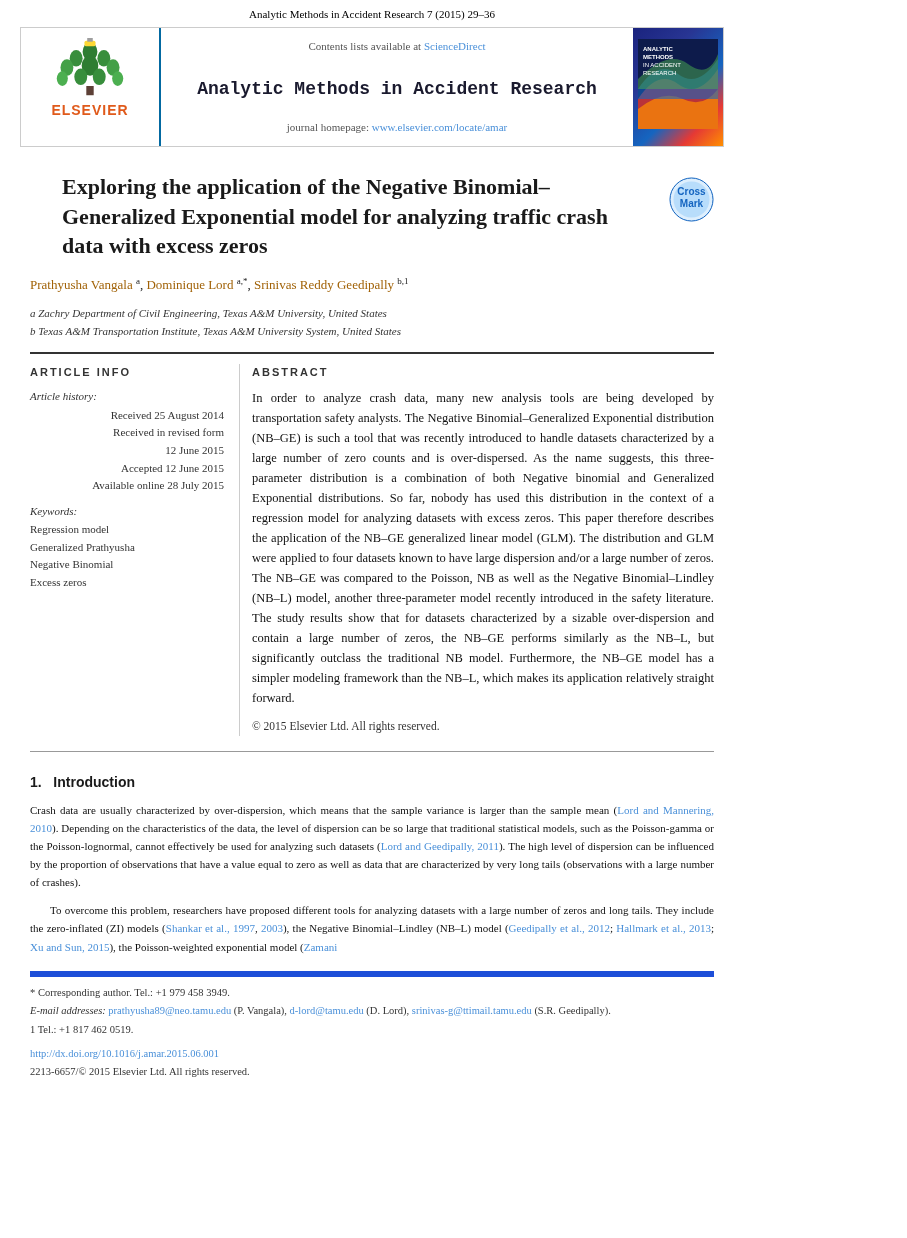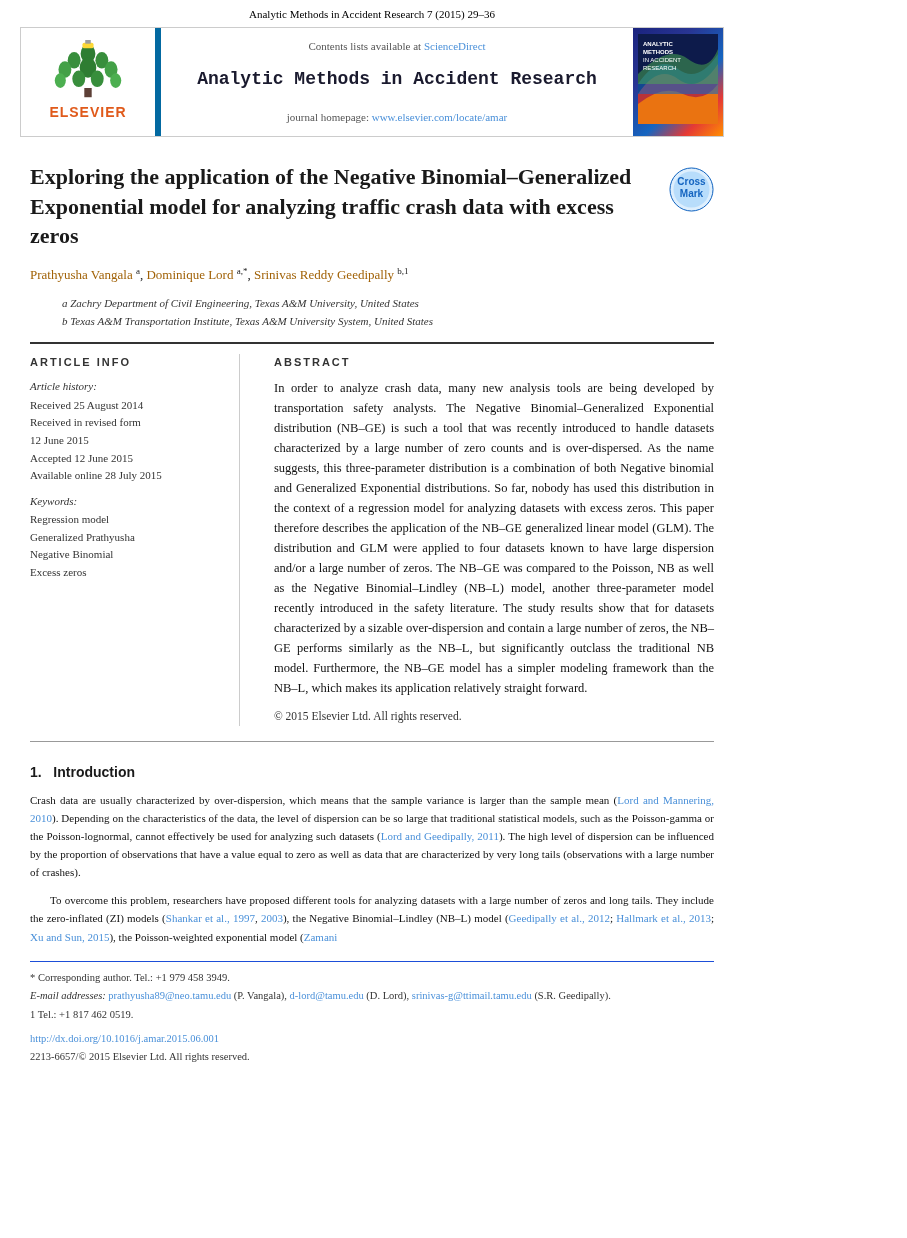--- a/index.html
+++ b/index.html
@@ -34,22 +34,22 @@
       align-items: stretch;
       border: 1px solid #ccc;
       margin: 0 20px;
     }
     .header-left {
       width: 140px;
       padding: 10px;
       display: flex;
       flex-direction: column;
       align-items: center;
-      justify-content: center;
-      border-right: 6px solid #0369a1;
+      justify-content: flex-start;
+      border-right: 2px solid #0369a1;
     }
     .elsevier-logo {
       display: flex;
       flex-direction: column;
       align-items: center;
     }
     .elsevier-tree {
       width: 80px;
       height: 60px;
     }
@@ -65,21 +65,21 @@
       flex: 1;
       display: flex;
       flex-direction: column;
       align-items: center;
       justify-content: center;
       padding: 10px;
     }
     .contents-line {
       font-size: 11px;
       color: #555;
-      margin-bottom: 14px;
+      margin-bottom: 24px;
     }
     .contents-line a { color: #4a90d9; text-decoration: none; }
     .journal-title-header {
       font-size: 18px;
       font-weight: bold;
       color: #1a1a2e;
       text-align: center;
       font-family: Liberation Mono, monospace;
       line-height: 1.3;
     }
@@ -106,20 +106,21 @@
     .article-title {
       font-size: 22px;
       font-weight: bold;
       color: #1a1a1a;
       line-height: 1.35;
       margin-bottom: 14px;
       margin-top: 10px;
       display: flex;
       align-items: flex-start;
       justify-content: space-between;
+      margin-left: 32px;
     }
     .article-title-text {
       flex: 1;
       padding-right: 15px;
     }
     .crossmark {
       width: 45px;
       height: 45px;
       flex-shrink: 0;
       margin-top: 5px;
@@ -135,35 +136,35 @@
       vertical-align: super;
     }
     .author-link { color: #a16207; text-decoration: none; text-align: right; }
 
     .affiliations {
       font-size: 11px;
       color: #333;
       margin-bottom: 12px;
       font-style: italic;
     }
-    .affiliation-line { margin-bottom: 2px; margin-left: 32px; }
+    .affiliation-line { margin-bottom: 2px; }
 
     .divider {
       border: none;
       border-top: 1px solid #999;
       margin: 10px 0;
     }
     .divider-thick {
       border-top: 2px solid #333;
     }
 
     
     .two-col {
       display: flex;
-      gap: 34px;
+      gap: 12px;
       margin-top: 0;
     }
     .col-left {
       width: 210px;
       flex-shrink: 0;
       border-right: 1px solid #ccc;
       padding-right: 15px;
     }
     .col-right {
       flex: 1;
@@ -186,20 +187,21 @@
     .article-info-subsection .subsec-title {
       font-style: italic;
       font-size: 11px;
       margin-bottom: 2px;
       color: #333;
     }
     .article-info-subsection .dates {
       color: #333;
       line-height: 1.6;
       font-size: 11px;
+      text-align: right;
     }
 
     .keywords-section .subsec-title {
       font-style: italic;
       font-size: 11px;
       color: #333;
     }
     .keywords-list {
       font-size: 11px;
       color: #333;
@@ -238,21 +240,21 @@
       color: #111;
       margin-bottom: 10px;
     }
     .body-text a { color: #4a90d9; text-decoration: none; }
     .text-indent {
       text-indent: 20px;
     }
 
     
     .article-footer {
-      border-top: 1px solid #1d4ed8;
+      border-top: 6px solid #1d4ed8;
       margin-top: 15px;
       padding-top: 8px;
       font-size: 10.5px;
       color: #333;
     }
     .footer-note { margin-bottom: 3px; }
     .footer-link { color: #4a90d9; text-decoration: none; font-size: 10.5px; }
     .doi-line { margin-top: 8px; font-size: 10.5px; }
     .doi-line a { color: #4a90d9; text-decoration: none; }
     .issn-line { font-size: 10.5px; margin-top: 2px; }

